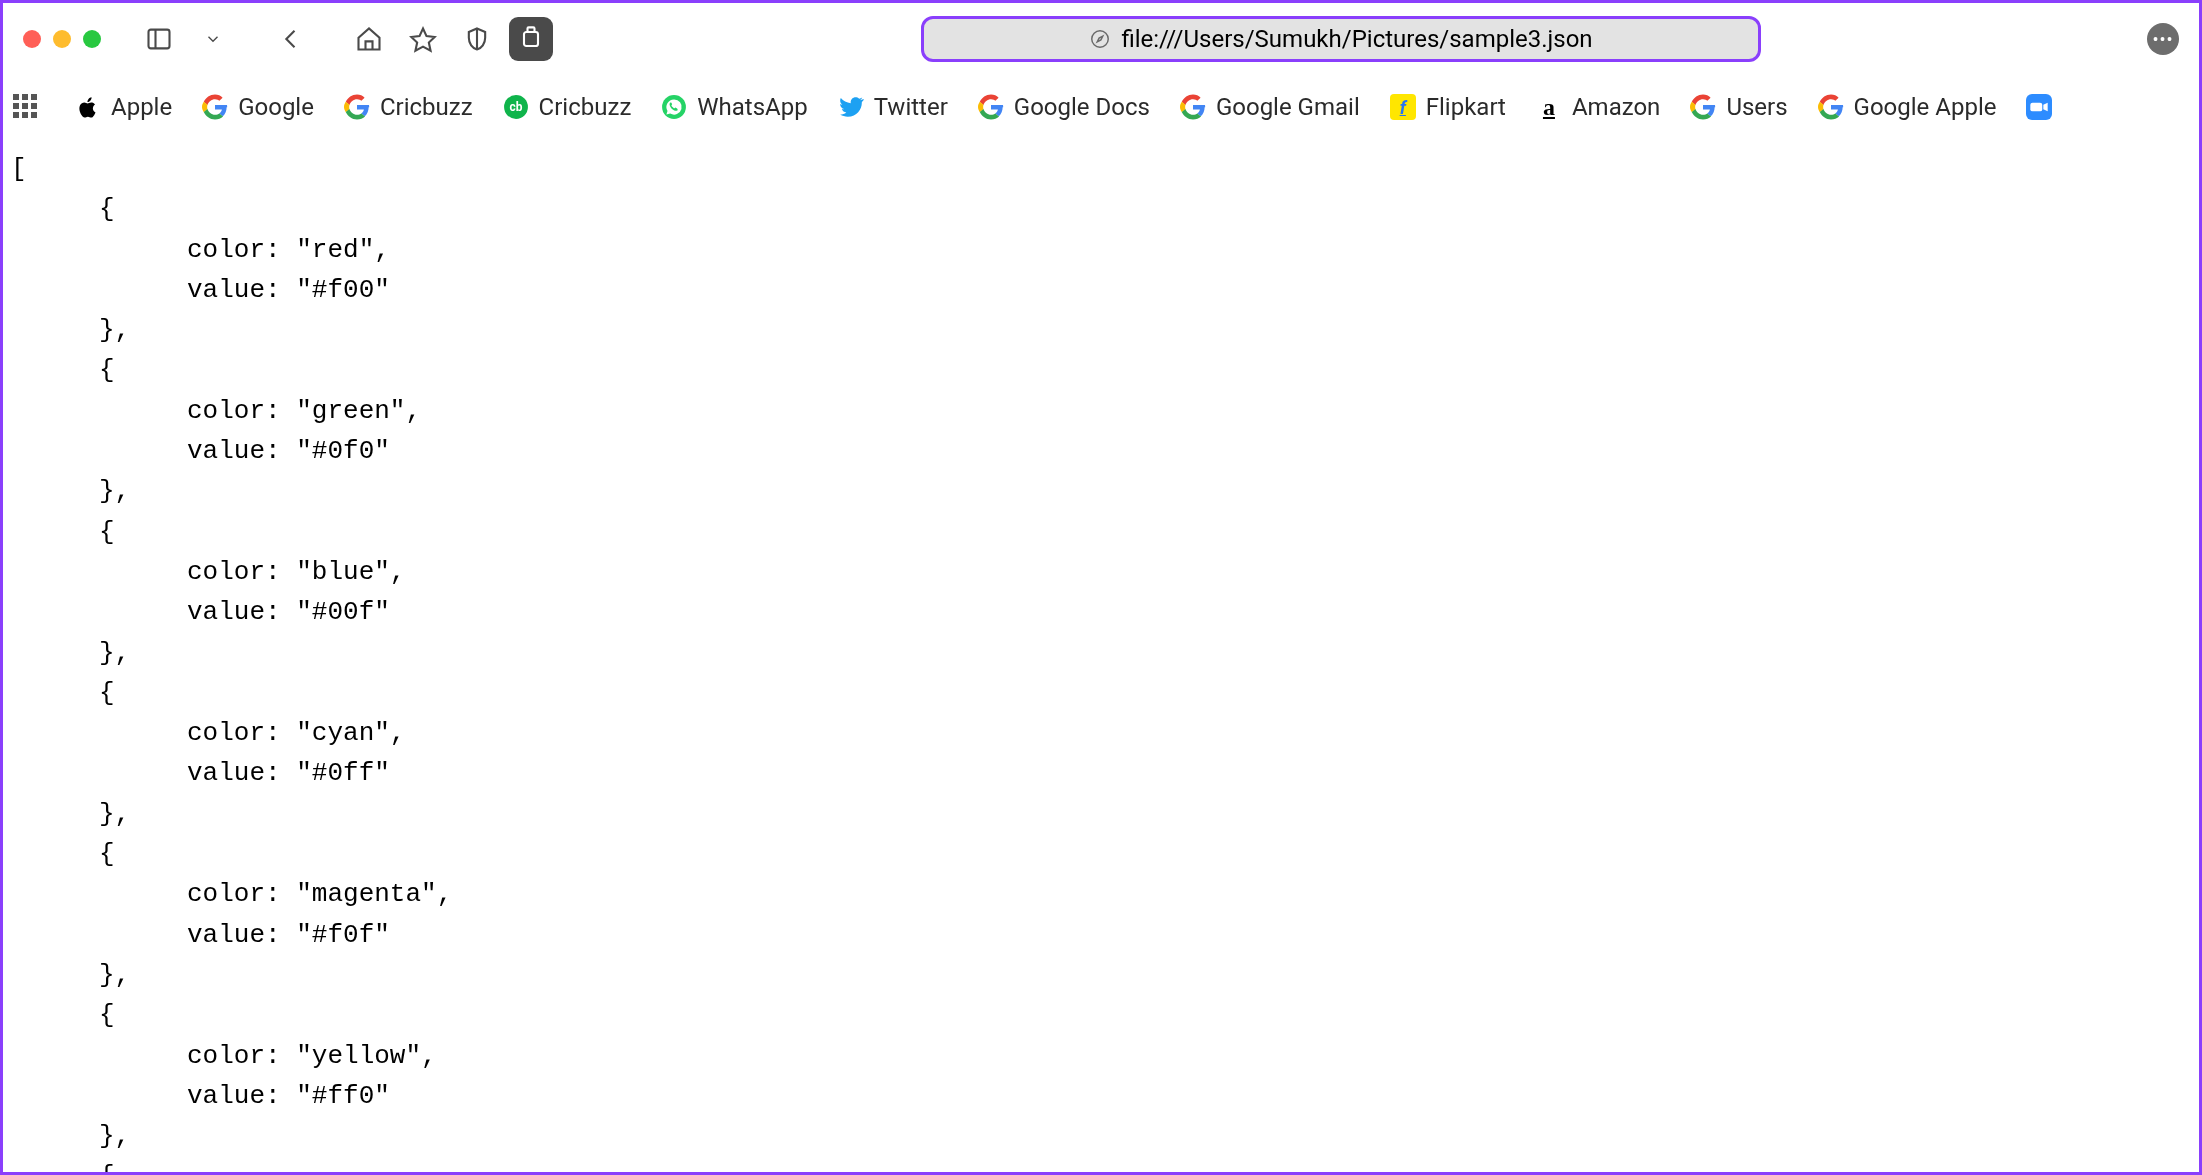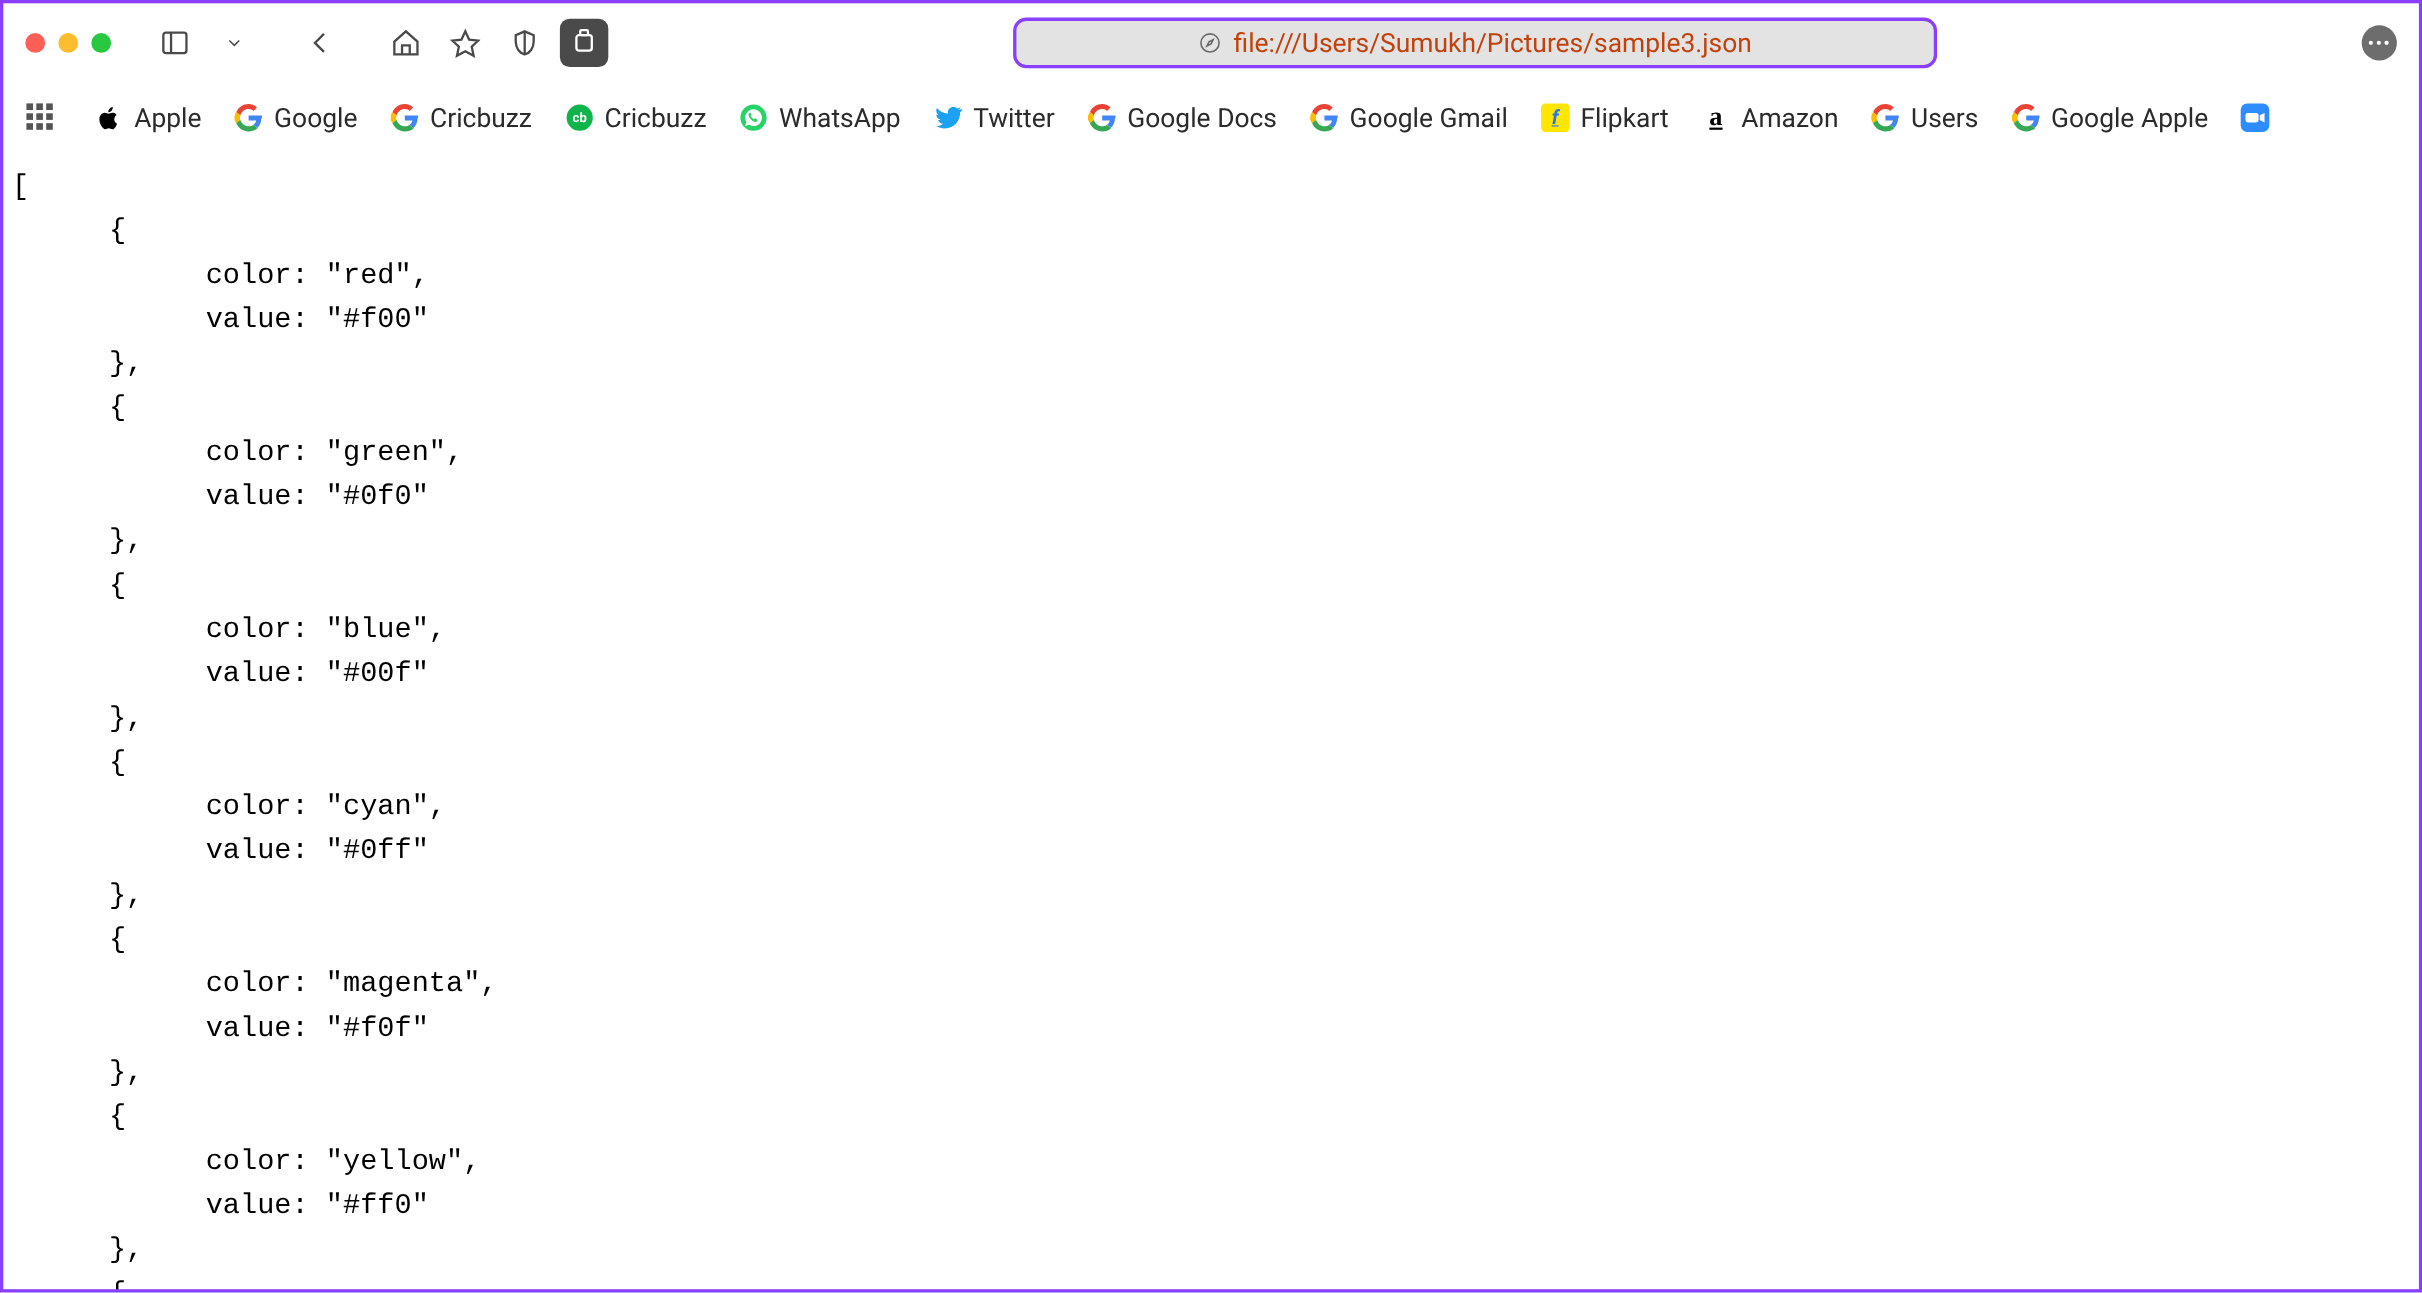--- a/index.html
+++ b/index.html
@@ -60,42 +60,42 @@
     background:#e3e3e3;
     height:46px;
     width: 840px;
     border-radius:12px;
     display:flex;
     align-items:center;
     justify-content:center;
     position:relative;
     border:3px solid #8a3ffc;
     font-size:24px;
-    color:#c2410c;
+    color:#000000;
     gap:10px;
   }
   .address-bar .compass {
     width:22px; height:22px; stroke:#6a6a6a; stroke-width:1.6; fill:none;
   }
   .more-btn {
     width:32px; height:32px; border-radius:50%;
     background:#6d6d6d;
     display:flex; align-items:center; justify-content:center;
     margin-left:18px; margin-right:6px;
     color:#fff;
     font-size:18px;
     letter-spacing:1px;
   }
 
   
   .fav-bar {
     display:flex;
     align-items:center;
     height:64px;
-    padding: 0 21px;
+    padding: 0 10px;
     gap: 30px;
     font-size:24px;
     color:#2b2b2b;
     overflow:hidden;
   }
   .fav-grid-icon {
     width:26px; height:26px;
     display:grid;
     grid-template-columns:repeat(3,6px);
     grid-template-rows:repeat(3,6px);

